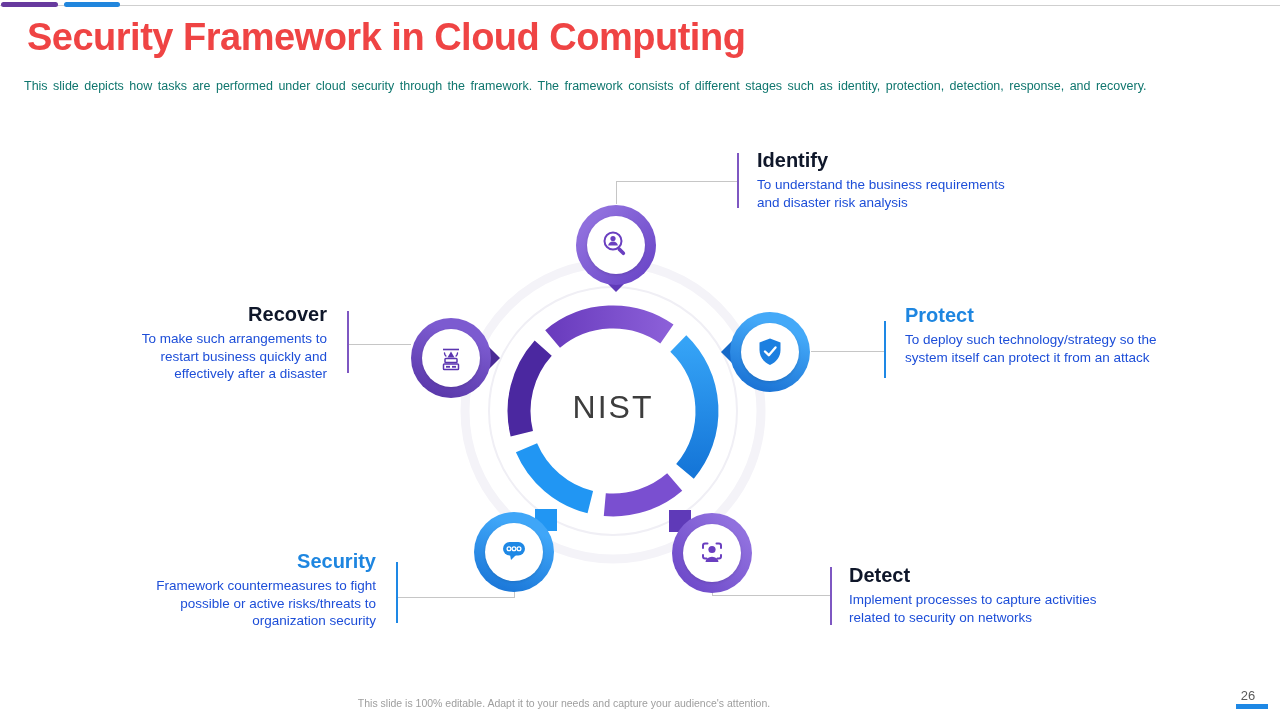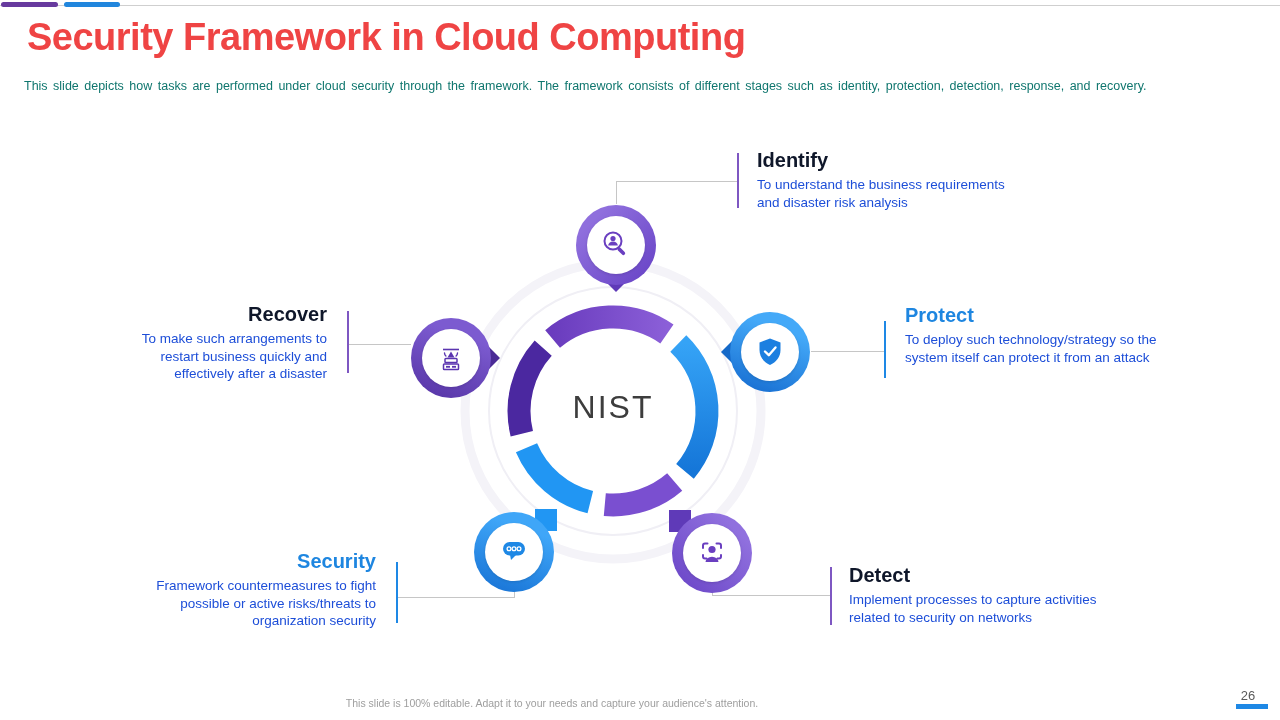--- a/index.html
+++ b/index.html
@@ -28,21 +28,21 @@
   .accent-bar{position:absolute;width:2px;}
   .accent-bar.purple{background:#7e57c2;}
   .accent-bar.blue{background:#1e88e5;}
   .stage-block{position:absolute;}
   .stage-block.right{text-align:right;}
   .stage-heading{font-size:20px;font-weight:bold;margin-bottom:4px;}
   .stage-heading.purple{color:#0f172a;}
   .stage-heading.blue{color:#1e86e0;}
   .stage-line{font-size:13.5px;line-height:17.5px;color:#1d4ed8;}
   
-  .footer-note{position:absolute;left:0;top:697px;width:1104px;text-align:center;font-size:10.5px;color:#9e9e9e;}
+  .footer-note{position:absolute;left:0;top:697px;width:1104px;text-align:center;font-size:10.5px;color:#9e9e9e;padding-left:12px;}
   .page-num{position:absolute;left:1232px;top:688px;width:32px;text-align:center;font-size:13px;color:#5a5a5a;}
   .page-num-bar{position:absolute;left:1236px;top:704px;width:32px;height:5px;background:#1e88e5;}
 </style>
 </head>
 <body>
 
 <div class="slide">
 
   <div class="top-hairline"></div>
   <div class="top-bar purple"></div>

